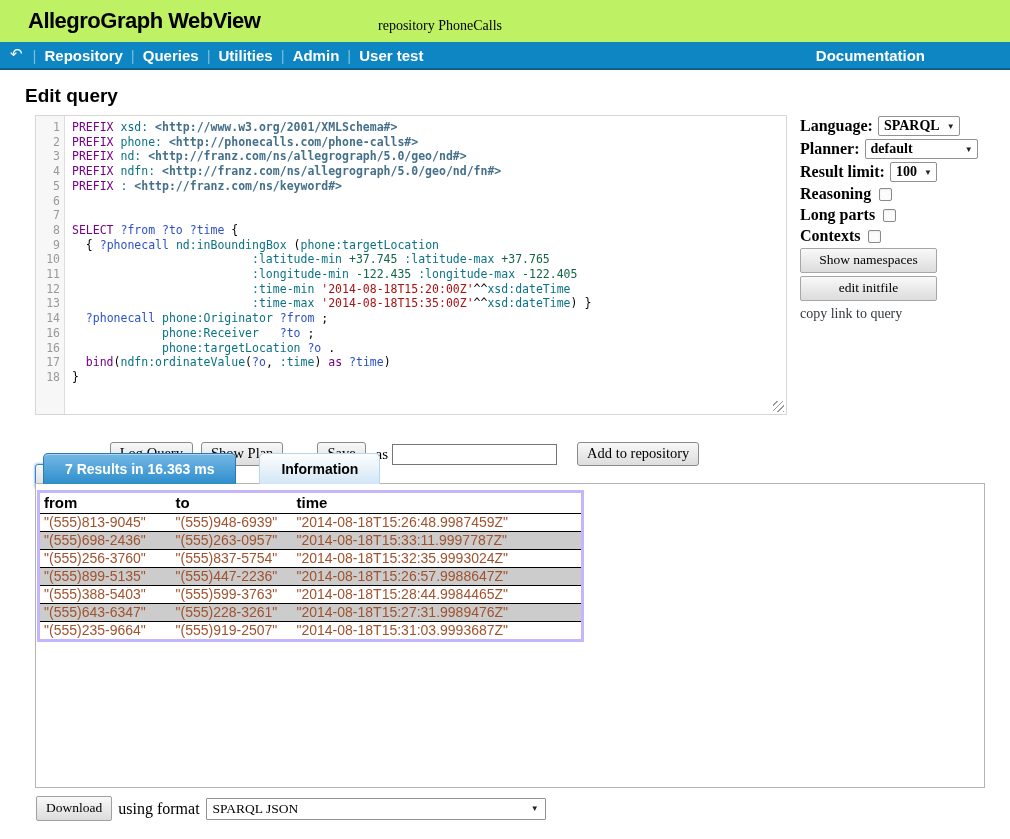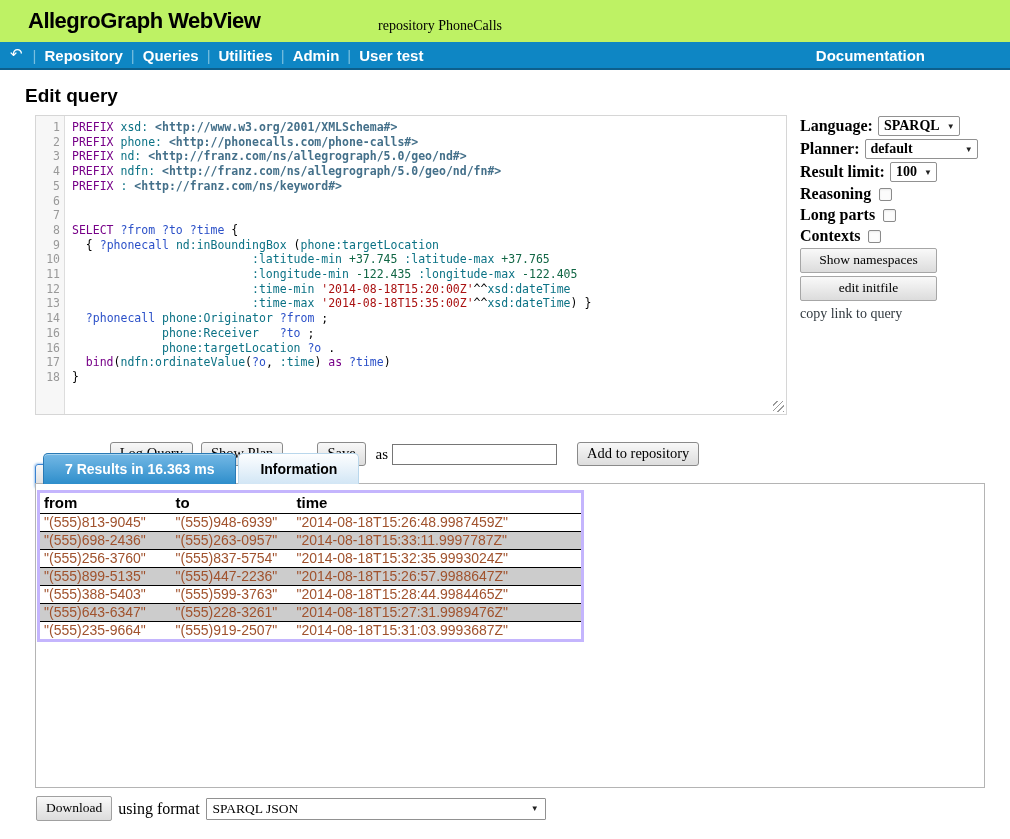--- a/index.html
+++ b/index.html
@@ -47,21 +47,21 @@
 
   
   .actions { position:absolute; top:420px; left:35px; display:flex; align-items:center; font-family:"Liberation Serif",serif; }
   .abtn { font-family:"Liberation Serif",serif; font-size:14.5px; padding:2px 9px 3px 9px; background:linear-gradient(#f8f8f8,#dddddd); border:1px solid #8a8a8a; border-radius:3px; cursor:pointer; margin-right:8px; color:#000; }
   .abtn.focused { border:1px solid #3b82d0; box-shadow:0 0 2px 1px #a9cdf2;margin-top:44px; }
   .as-label { font-size:15px; margin:0 4px 0 2px; }
   .save-input { width:165px; height:21px; border:1px solid #767676; margin-right:20px; font-size:13px; padding:0 4px; }
   .gap-left { margin-left:26px; }
 
   
-  .tabs { position:absolute; top:453px; left:43px; display:flex; align-items:flex-end; gap:2px; height:31px; z-index:2; }
+  .tabs { position:absolute; top:453px; left:43px; display:flex; align-items:flex-end; gap:23px; height:31px; z-index:2; }
   .tab { font-size:14px; font-weight:bold; padding:7px 21px 7px 21px; border-radius:5px 5px 0 0; cursor:pointer; }
   .tab.active { background:linear-gradient(#74b8e5,#2e8ecb); color:#fff; border:1px solid #2a7ab5; border-bottom:none; box-shadow:inset 0 1px 0 #a8d4ef; }
   .tab.inactive { background:linear-gradient(#fdfeff,#d2e6f5); color:#000; border:1px solid #b9d7ec; border-bottom:none; }
 
   
   .results { position:absolute; top:483px; left:35px; width:950px; height:305px; border:1px solid #b4b4b4; background:#fff; z-index:1; }
   table.res { border-collapse:collapse; margin:6px 0 0 1px; font-size:14px; border:3px solid #c4b5fd; }
   table.res th { font-size:15px; font-weight:bold; text-align:left; padding:1px 10px 2px 4px; color:#000; border-bottom:1px solid #000; }
   table.res td { padding:0 10px 1px 4px; color:#a0522d; border-bottom:1px solid #000; white-space:nowrap; }
   table.res tr.alt td { background:#ccc; }

